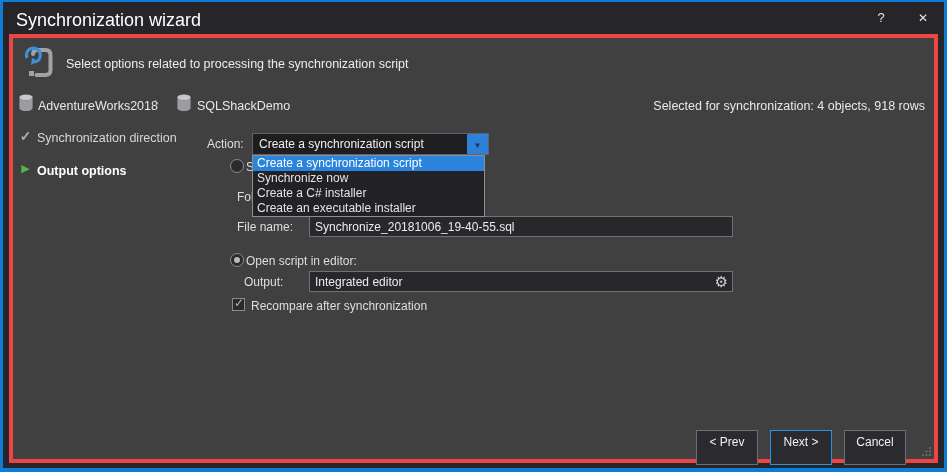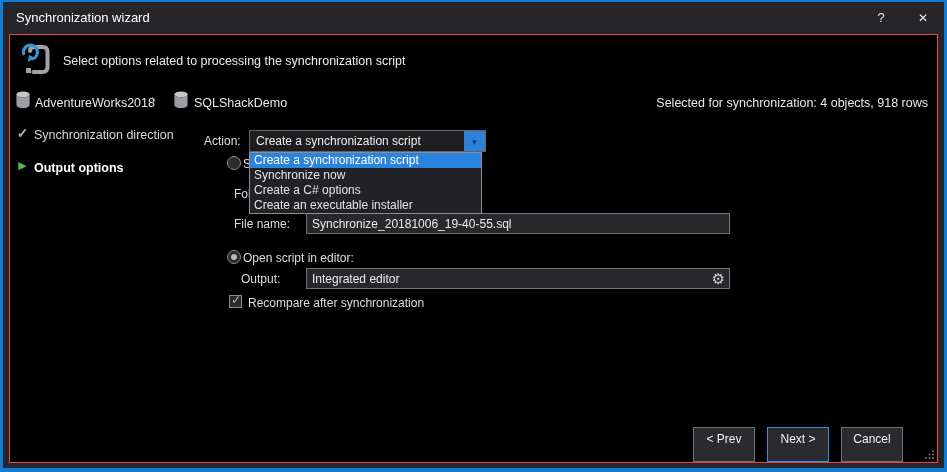--- a/index.html
+++ b/index.html
@@ -4,26 +4,26 @@
 <style>
   html,body{margin:0;padding:0;background:#17171a;}
   .window{
     position:relative;width:947px;height:472px;box-sizing:border-box;
     background:#25252a;
     border:2px solid #0f7cd6;border-left-width:3px;border-right-width:3px;border-bottom-width:4px;
     font-family:"Liberation Sans",sans-serif;color:#e8e8ea;overflow:hidden;
   }
   
   .titlebar{position:absolute;top:0;left:0;right:0;height:32px;background:#25252a;}
-  .title{position:absolute;left:13px;top:8px;font-size:13px;color:#ffffff;white-space:nowrap;}
+  .title{position:absolute;left:13px;top:8px;font-size:18px;color:#ffffff;white-space:nowrap;}
   .tb-btn{position:absolute;top:7px;width:22px;height:18px;text-align:center;font-size:13px;color:#e6e6e6;line-height:18px;cursor:default;}
   .tb-help{right:52px;}
   .tb-close{right:10px;font-size:12px;}
   
-  .content{position:absolute;left:6px;right:6px;top:32px;bottom:5px;background:#000000;border:1px solid #ef4444;}
+  .content{position:absolute;left:6px;right:6px;top:32px;bottom:5px;background:#404040;border:4px solid #ef4444;}
   
   .hdr-icon{position:absolute;left:9px;top:6px;width:34px;height:38px;}
   .hdr-text{position:absolute;left:53px;top:19px;font-size:12.5px;color:#ececee;white-space:nowrap;}
   
   .db-icon{position:absolute;width:16px;height:18px;}
   .bc-label{position:absolute;font-size:12.5px;color:#e8e8ea;white-space:nowrap;}
   .bc-sep{position:absolute;left:141px;top:55px;font-size:15px;color:#9aa3ad;}
   .summary{position:absolute;right:9px;top:61px;font-size:12.5px;color:#e8e8ea;white-space:nowrap;}
   
   .side-ic{position:absolute;left:4px;width:17px;text-align:center;}
@@ -125,21 +125,21 @@
     </div>
 
     <span class="cbox">
         <span>✓</span>
       </span>
     <span class="flabel" style="left:238px;top:261px;">Recompare after synchronization</span>
 
     <div class="ddlist">
       <div class="dditem selected">Create a synchronization script</div>
       <div class="dditem">Synchronize now</div>
-      <div class="dditem">Create a C# options</div>
+      <div class="dditem">Create a C# installer</div>
       <div class="dditem">Create an executable installer</div>
     </div>
 
     <div class="btn btn-prev">&lt; Prev</div>
     <div class="btn btn-next">Next &gt;</div>
     <div class="btn btn-cancel">Cancel</div>
 
     <svg class="grip" width="11" height="11" viewBox="0 0 11 11">
       <circle cx="9" cy="2" r="1" fill="#73737b"></circle>
       <circle cx="9" cy="5.5" r="1" fill="#73737b"></circle>

